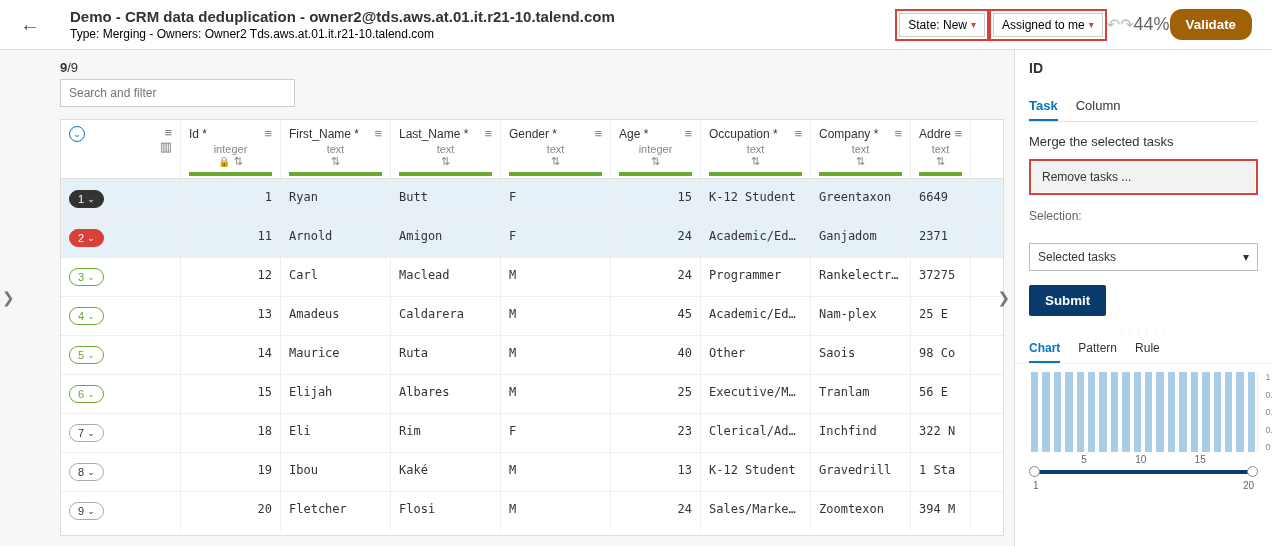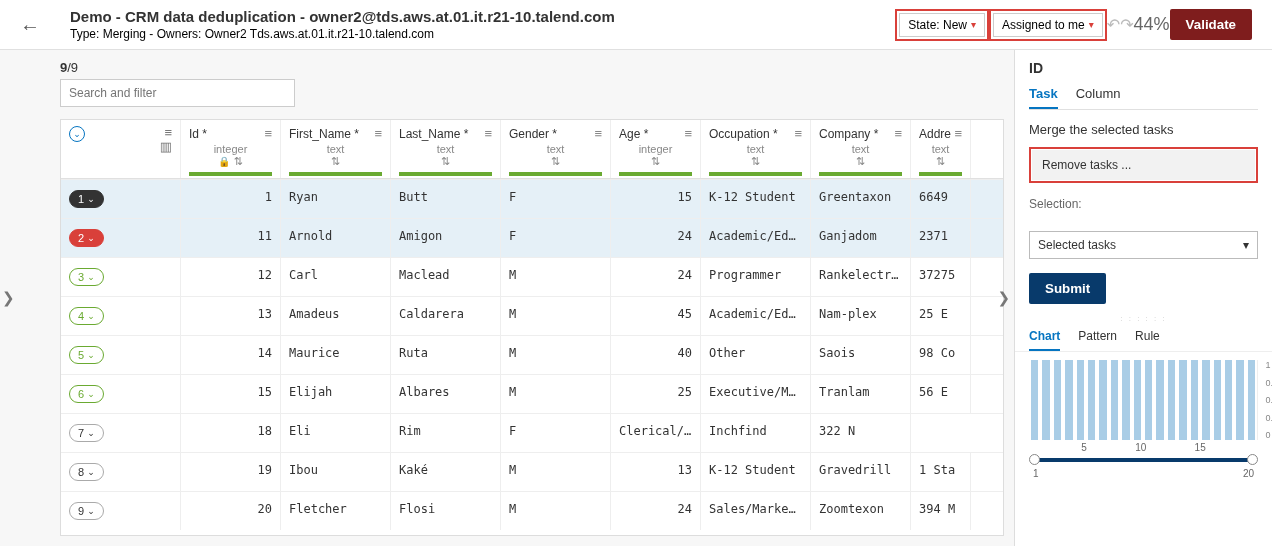--- a/index.html
+++ b/index.html
@@ -9,21 +9,21 @@
   .back { font-size: 20px; color: #555; margin-right: 30px; cursor: pointer; }
   .htitle { flex: none; }
   .htitle h1 { font-size: 15px; font-weight: 700; }
   .htitle .sub { font-size: 12px; color: #000000; margin-top: 2px; }
   .header-right { margin-left: auto; display: flex; align-items: center; }
   .redbox { border: 2px solid #d9403a; padding: 2px; display: inline-flex; }
   .state-btn { border: 1px solid #ccc; background: #fff; padding: 4px 8px; font-size: 12px; display: inline-flex; align-items: center; gap: 4px; cursor: pointer; }
   .state-btn .caret { color: #d9403a; font-size: 10px; }
   .undo, .redo { color: #bbb; font-size: 16px; cursor: pointer; }
   .pct { font-size: 18px; color: #666; }
-  .validate { background: #7f1d1d; color: #fff; border: none; padding: 8px 16px; border-radius: 2px; font-weight: 600; cursor: pointer; }
+  .validate { background: #a16207; color: #fff; border: none; padding: 8px 16px; border-radius: 12px; font-weight: 600; cursor: pointer; }
   .body { display: flex; flex: 1; min-height: 0; position: relative; }
   .expander-l, .expander-r { position: absolute; top: 50%; transform: translateY(-50%); font-size: 15px; color: #777; cursor: pointer; z-index: 5; }
   .expander-l { left: 2px; }
   .expander-r { right: 262px; }
   .main { flex: 1; padding: 10px 10px 10px 60px; display: flex; flex-direction: column; min-width: 0; overflow: hidden; }
   .count { font-size: 13px; margin-bottom: 4px; }
   .count b { font-weight: 700; }
   .search { width: 235px; padding: 6px 8px; border: 1px solid #ccc; font-size: 12px; margin-bottom: 12px; }
   .grid-wrap { border: 1px solid #ddd; overflow: hidden; flex: 1; background: #fff; }
   .grid { display: block; width: 100%; }
@@ -42,21 +42,21 @@
   .data-row.selected { background: #e5f0f7; }
   .cell { padding: 10px 8px; border-right: 1px solid #eee; font-family: "Menlo","Consolas",monospace; font-size: 12px; color: #333; overflow: hidden; white-space: nowrap; text-overflow: ellipsis; }
   .cell.num { text-align: right; }
   .badge { display: inline-flex; align-items: center; gap: 3px; font-size: 11px; padding: 2px 8px; border-radius: 10px; border: 1px solid #aaa; color: #333; background: #fff; cursor: pointer; }
   .badge.dark { background: #333; color: #fff; border-color: #333; }
   .badge.red { background: #d9403a; color: #fff; border-color: #d9403a; }
   .badge.green { border-color: #6aaa31; color: #6aaa31; }
   .badge .caret { font-size: 9px; }
   .side { width: 258px; border-left: 1px solid #ddd; background: #fff; display: flex; flex-direction: column; padding: 10px 0; overflow: hidden; }
   .side-inner { padding: 0 14px; }
-  .side h3 { font-size: 14px; font-weight: 600; margin-bottom: 10px; }
+  .side h3 { font-size: 14px; font-weight: 600; margin-bottom: 22px; }
   .tabs { display: flex; gap: 18px; border-bottom: 1px solid #e0e0e0; margin-bottom: 12px; font-size: 13px; }
   .tab { padding-bottom: 6px; cursor: pointer; color: #333; }
   .tab.active { color: #0675c1; font-weight: 700; border-bottom: 2px solid #0675c1; }
   .taskdesc { font-size: 13px; margin-bottom: 10px; }
   .removebox { border: 2px solid #d9403a; padding: 1px; margin-bottom: 14px; }
   .removebox-inner { background: #f2f2f2; padding: 8px 10px; font-size: 12px; cursor: pointer; }
   .field-label { font-size: 12px; color: #666; margin-bottom: 20px; }
   .select { width: 100%; border: 1px solid #bbb; padding: 6px 8px; font-size: 12px; display: flex; justify-content: space-between; align-items: center; cursor: pointer; margin-bottom: 14px; }
   .submit { background: #083a6b; color: #fff; border: none; padding: 8px 16px; border-radius: 2px; font-weight: 600; cursor: pointer; margin-bottom: 10px; }
   .divider-dots { text-align: center; color: #ccc; font-size: 8px; letter-spacing: 2px; margin: 0 0 6px 0; }
@@ -273,20 +273,21 @@
                 <div class="cell">Executive/Man...</div>
                 <div class="cell">Tranlam</div>
                 <div class="cell">56 E</div>
               </div>
               <div class="cols data-row">
                 <div class="cell"><span class="badge ">7 <span class="caret">⌄</span></span></div>
                 <div class="cell num">18</div>
                 <div class="cell">Eli</div>
                 <div class="cell">Rim</div>
                 <div class="cell">F</div>
+                <div class="cell num">23</div>
                 <div class="cell">Clerical/Admin</div>
                 <div class="cell">Inchfind</div>
                 <div class="cell">322 N</div>
               </div>
               <div class="cols data-row">
                 <div class="cell"><span class="badge ">8 <span class="caret">⌄</span></span></div>
                 <div class="cell num">19</div>
                 <div class="cell">Ibou</div>
                 <div class="cell">Kaké</div>
                 <div class="cell">M</div>

